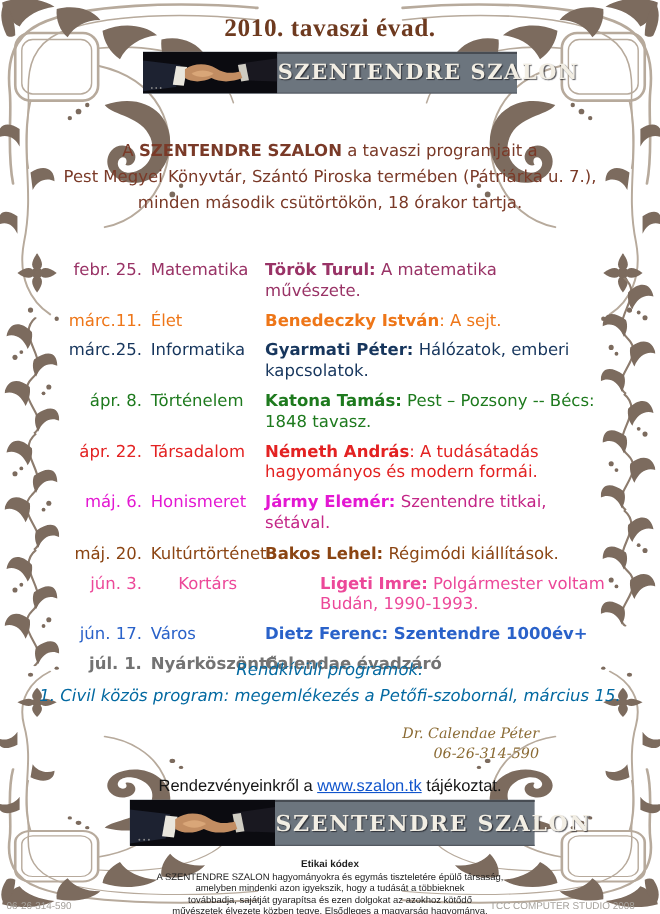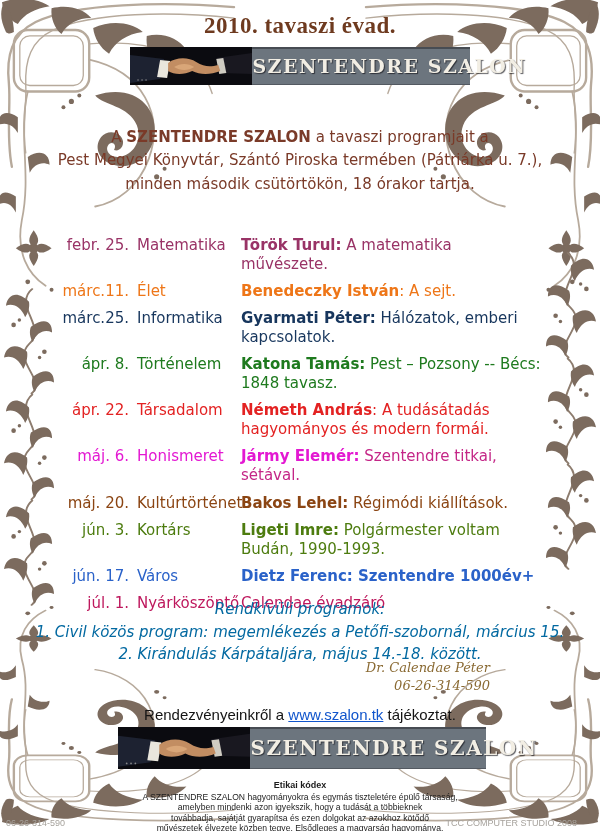--- a/index.html
+++ b/index.html
@@ -235,44 +235,43 @@
       <span class="pcat">Honismeret</span>
       <span class="pdesc"><b>Jármy Elemér:</b><span style="color: rgb(196, 38, 135);"> Szentendre titkai, sétával.</span></span>
     </div>
 
     <div class="prow" style="color: rgb(139, 69, 19);">
       <span class="pdate">máj. 20.</span>
       <span class="pcat">Kultúrtörténet</span>
       <span class="pdesc"><b>Bakos Lehel:</b><span> Régimódi kiállítások.</span></span>
     </div>
 
-    <div class="prow" style="color: #4d7c0f;">
+    <div class="prow" style="color: #ec4899; gap: 25px;">
       <span class="pdate">jún. 3.</span>
       <span class="pcat">Kortárs</span>
       <span class="pdesc"><b>Ligeti Imre:</b><span> Polgármester voltam Budán, 1990-1993.</span></span>
     </div>
 
     <div class="prow" style="color: rgb(42, 98, 201);">
       <span class="pdate">jún. 17.</span>
       <span class="pcat">Város</span>
       <span class="pdesc"><b>Dietz Ferenc: Szentendre 1000év+</b><span></span></span>
     </div>
 
-    <div class="prow" style="color: #be185d;">
+    <div class="prow" style="color: #737373; font-weight: bold;">
       <span class="pdate">júl. 1.</span>
       <span class="pcat">Nyárköszöntő</span>
       <span class="pdesc"><b></b><span>Calendae évadzáró</span></span>
     </div>
 
   </div>
 
   <div class="extras">
     <div>Rendkívüli programok:</div>
     <div>1. Civil közös program: megemlékezés a Petőfi-szobornál, március 15.</div>
-    <div>2. Kirándulás Kárpátaljára, május 14.-18. között.</div>
   </div>
 
   <div class="signature">
     <div>Dr. Calendae Péter</div>
     <div>06-26-314-590</div>
   </div>
 
   <div class="infoline">
     <span>Rendezvényeinkről a </span><a href="#" style="color: rgb(17, 85, 204);">www.szalon.tk</a><span> tájékoztat.</span>
   </div>

